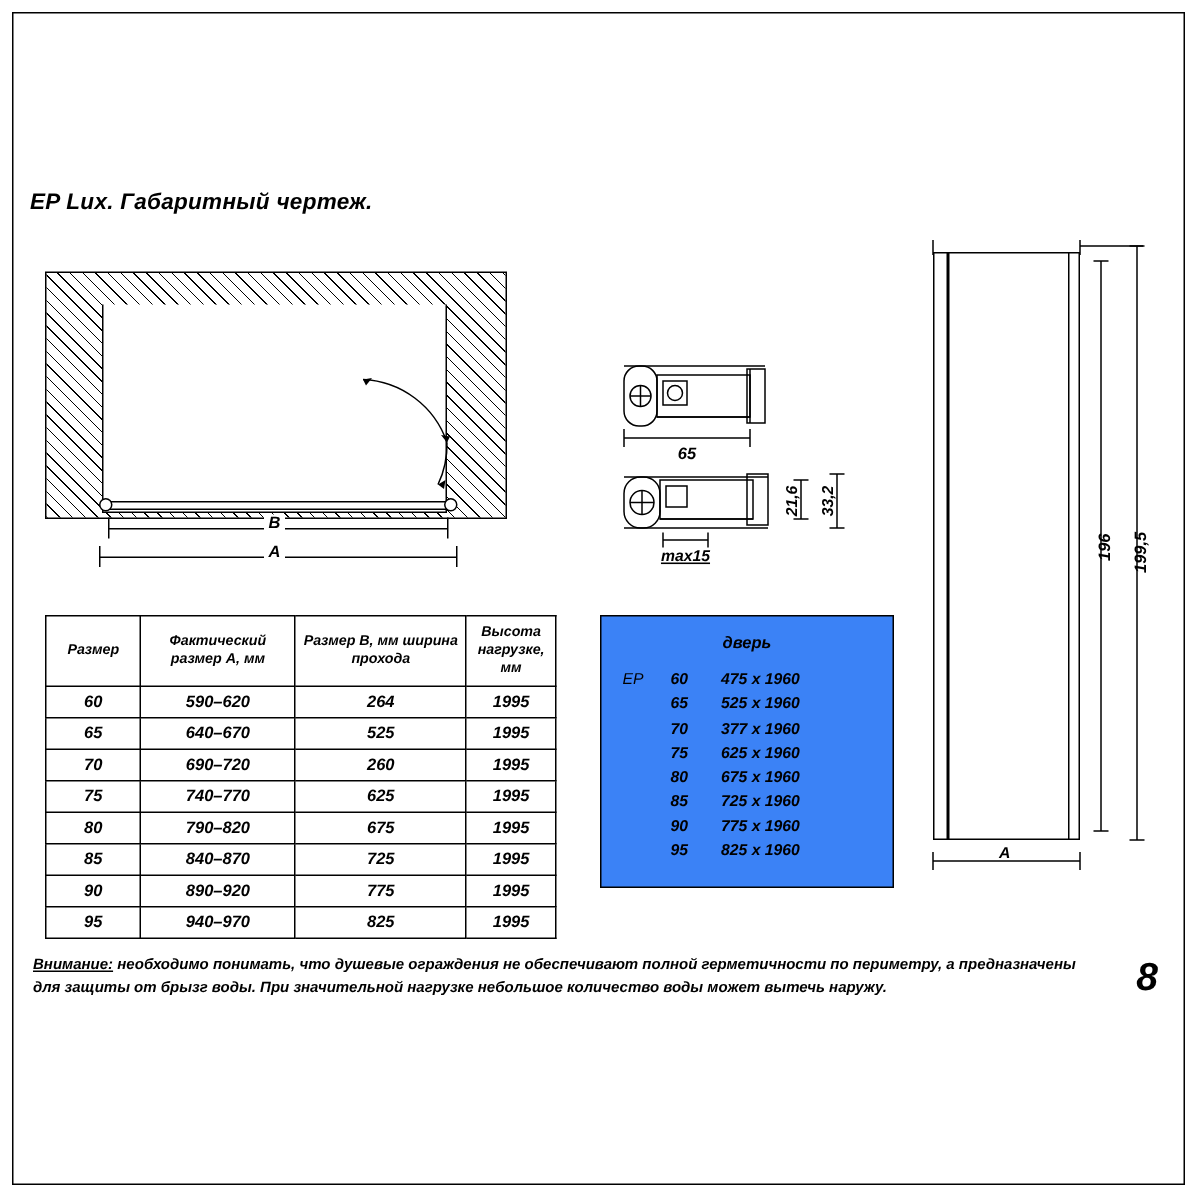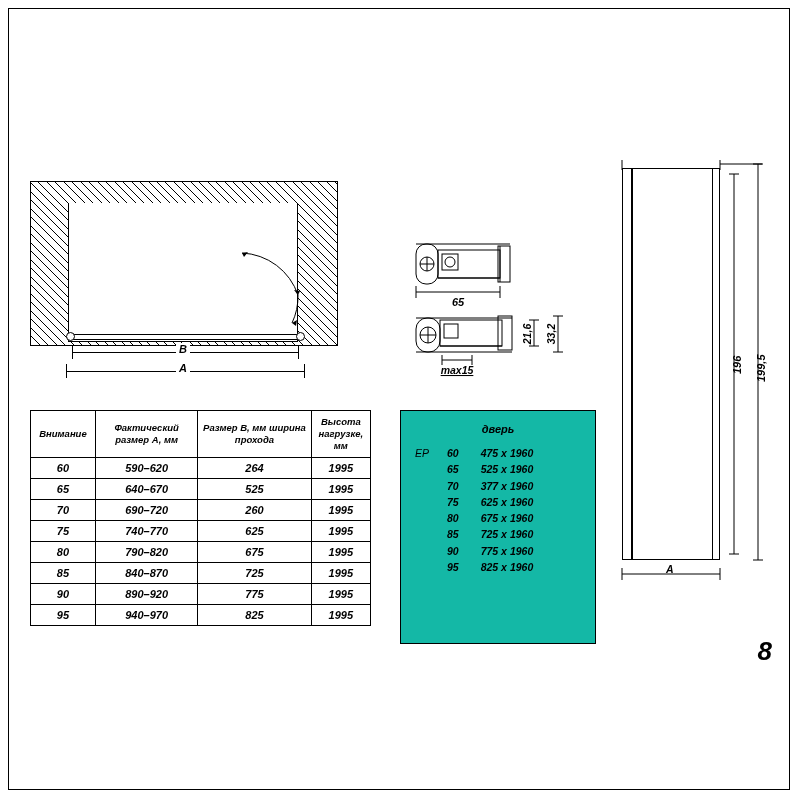--- a/index.html
+++ b/index.html
@@ -132,24 +132,24 @@
   .col-b { width: 103px; }
   .col-c { width: 120px; }
   .col-d { width: 56px; }
 
   
   #table-right {
     position: absolute;
     left: 400px;
     top: 410px;
     width: 196px;
-    height: 234px;
-    border: 1px solid #000;
-    box-sizing: border-box;
-    background: #14b8a6;
+    height: 182px;
+    border: 1px solid #000;
+    box-sizing: border-box;
+    background: #3b82f6;
   }
   #table-right .door-head {
     text-align: center;
     font-size: 11px;
     font-style: italic;
     font-weight: bold;
     margin-top: 12px;
   }
   #table-right .door-body {
     margin-top: 10px;
@@ -230,20 +230,21 @@
     font-style: italic;
   }
 </style>
 </head>
 <body>
 
 <div id="page">
 
   <div class="frame"></div>
 
+  <div class="title">EP Lux. Габаритный чертеж.</div>
 
   <div id="plan">
 
     <div class="wall" style="left:0px; top:6px; width:308px; height:165px;"></div>
 
     <div class="plan-inner"></div>
 
     <div class="door-bar"></div>
     <div class="pivot" style="left:36px; top:157px;"></div>
     <div class="pivot" style="left:266px; top:157px;"></div>
@@ -358,21 +359,21 @@
     </svg>
 
     <div class="v-label" style="left:119px; top:214px;">196</div>
     <div class="v-label" style="left:143px; top:222px;">199,5</div>
     <div class="lbl" style="left:54px; top:403px;">A</div>
   </div>
 
   <table id="table-left">
     <thead>
       <tr>
-        <th class="col-a">Внимание</th>
+        <th class="col-a">Размер</th>
         <th class="col-b">Фактический размер А, мм</th>
         <th class="col-c">Размер В, мм ширина прохода</th>
         <th class="col-d">Высота нагрузке, мм</th>
       </tr>
     </thead>
     <tbody>
       <tr>
           <td>60</td>
           <td>590–620</td>
           <td>264</td>
@@ -433,15 +434,18 @@
         <div class="door-row"><span>70</span><span style="display:inline-block;width:22px;"></span><span>377 x 1960</span></div>
         <div class="door-row"><span>75</span><span style="display:inline-block;width:22px;"></span><span>625 x 1960</span></div>
         <div class="door-row"><span>80</span><span style="display:inline-block;width:22px;"></span><span>675 x 1960</span></div>
         <div class="door-row"><span>85</span><span style="display:inline-block;width:22px;"></span><span>725 x 1960</span></div>
         <div class="door-row"><span>90</span><span style="display:inline-block;width:22px;"></span><span>775 x 1960</span></div>
         <div class="door-row"><span>95</span><span style="display:inline-block;width:22px;"></span><span>825 x 1960</span></div>
       </div>
     </div>
   </div>
 
+  <div id="footer">
+    <u>Внимание:</u><span> необходимо понимать, что душевые ограждения не обеспечивают полной герметичности по периметру, а предназначены для защиты от брызг воды. При значительной нагрузке небольшое количество воды может вытечь наружу.</span>
+  </div>
   <div class="page-num">8</div>
 
 </div>
 
 </body></html>

